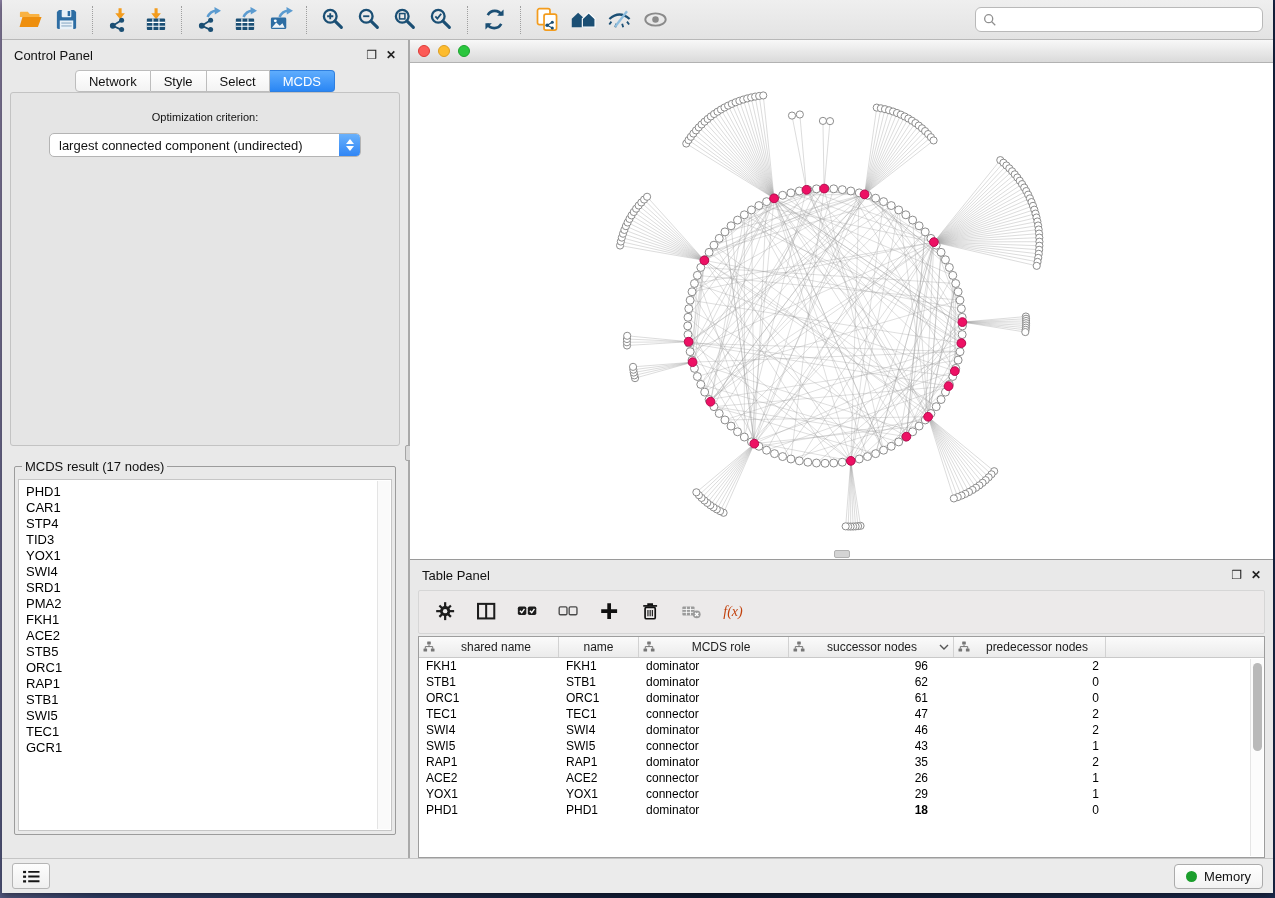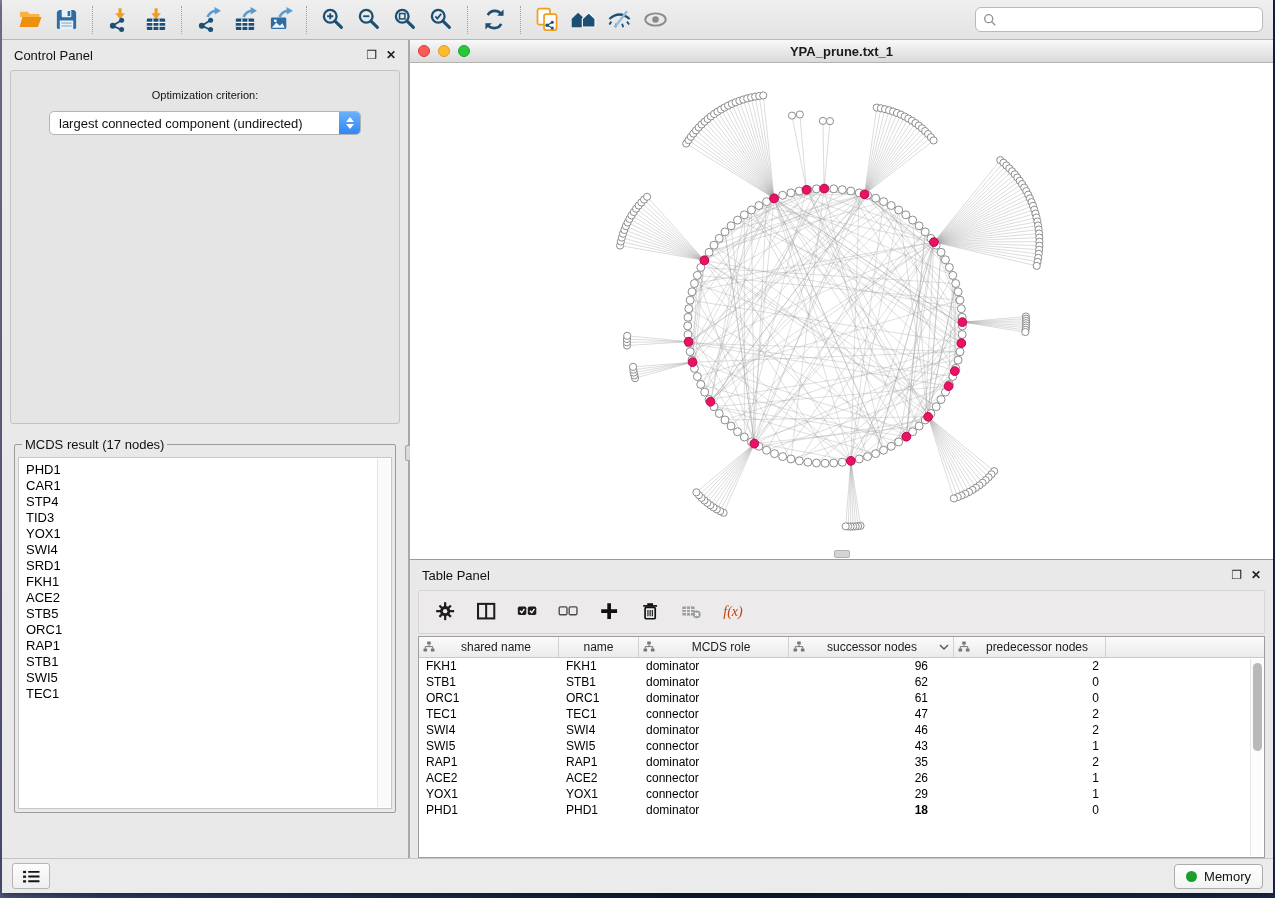--- a/index.html
+++ b/index.html
@@ -250,20 +250,26 @@
   <div class="main">
 
     <div class="cpanel">
       <div class="panel-head">
         <span class="panel-title">Control Panel</span>
         <span class="winbtns">
           <span class="winbtn">❐</span>
           <span class="winbtn" style="font-weight:bold;">✕</span>
         </span>
       </div>
+      <div class="segtabs" id="cp-tabs">
+          <div class="seg">Network</div>
+          <div class="seg">Style</div>
+          <div class="seg">Select</div>
+          <div class="seg active">MCDS</div>
+        </div>
       <div class="cp-content">
         <div class="crit-label">Optimization criterion:</div>
         <div class="selectbox">
           <span class="val">largest connected component (undirected)</span>
           <span class="stepper">
               <i class="up"></i>
               <i class="dn"></i>
             </span>
         </div>
       </div>
@@ -271,42 +277,43 @@
         <legend>MCDS result (17 nodes)</legend>
         <div class="listbox">
           <ul id="mcds-list">
               <li>PHD1</li>
               <li>CAR1</li>
               <li>STP4</li>
               <li>TID3</li>
               <li>YOX1</li>
               <li>SWI4</li>
               <li>SRD1</li>
+              <li>PMA2</li>
               <li>FKH1</li>
               <li>ACE2</li>
               <li>STB5</li>
               <li>ORC1</li>
               <li>RAP1</li>
               <li>STB1</li>
               <li>SWI5</li>
               <li>TEC1</li>
+              <li>GCR1</li>
             </ul>
           <div class="vtrack-cp"></div>
         </div>
       </fieldset>
     </div>
 
     <div class="vdivider">
         <div class="vgrab"></div>
       </div>
 
     <div class="rightcol">
       <div class="netframe">
         <div class="net-titlebar">
-          <span class="net-title">YPA_prune.txt_1</span>
           <span class="lights">
             <span class="light red"></span>
             <span class="light yellow"></span>
             <span class="light green"></span>
           </span>
         </div>
         <div class="net-canvas">
           <svg id="graph" viewBox="0 0 867 496" preserveAspectRatio="xMidYMid meet">
               <g stroke="#9a9a9a" stroke-opacity="0.4" stroke-width="0.8">
                 <line x1="365.7512386940675" y1="134.86895589043394" x2="555" y2="263"></line>

